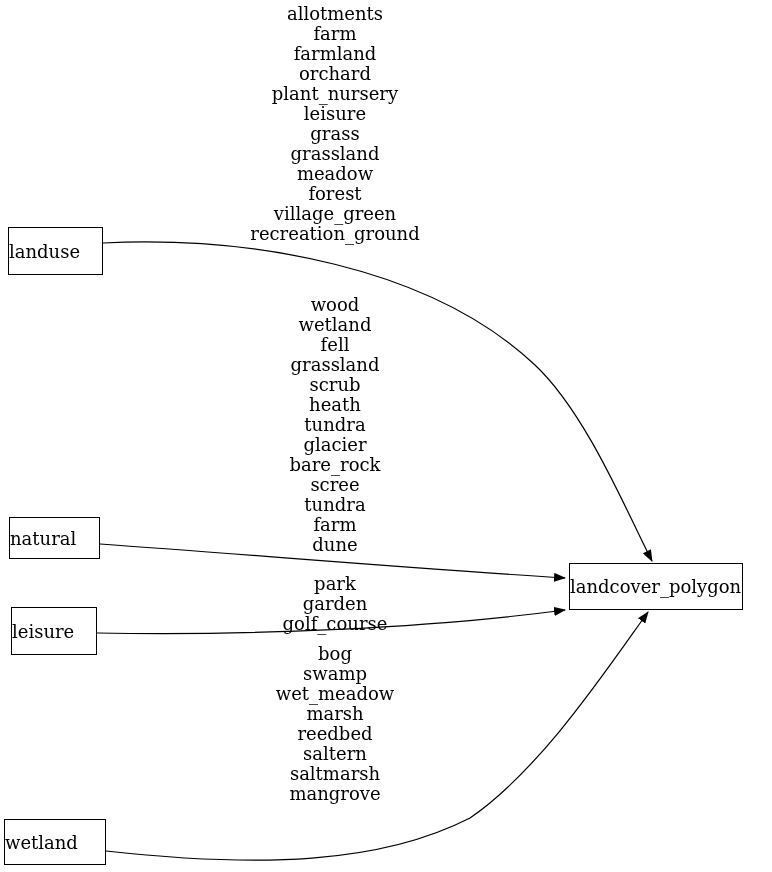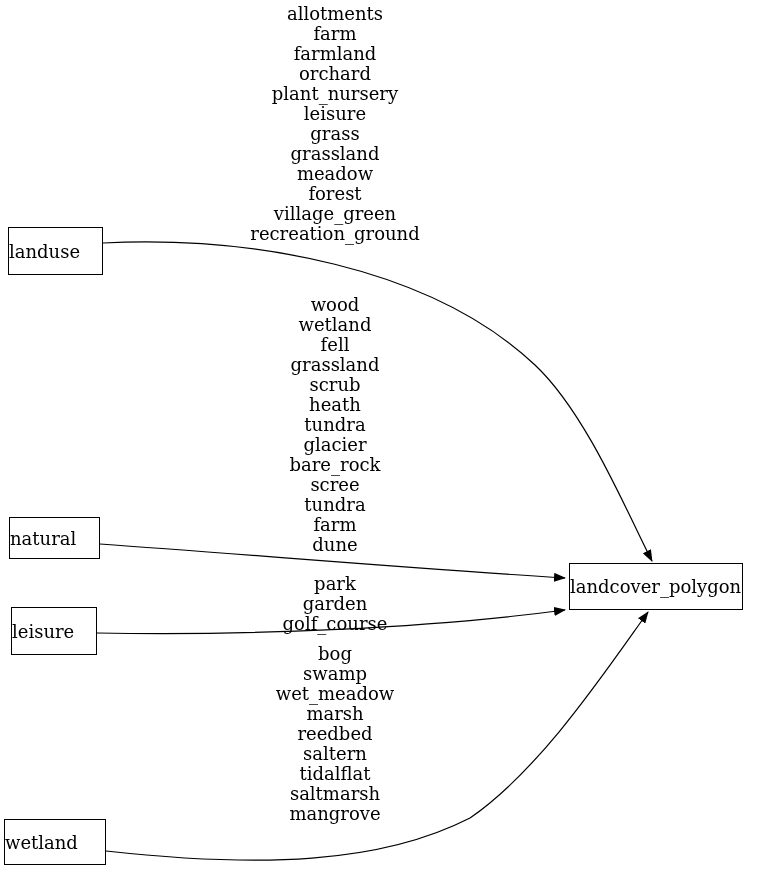--- a/index.html
+++ b/index.html
@@ -125,18 +125,17 @@
       <div>garden</div>
       <div>golf_course</div>
     </div>
   <div class="edge-values" id="values-wetland">
       <div>bog</div>
       <div>swamp</div>
       <div>wet_meadow</div>
       <div>marsh</div>
       <div>reedbed</div>
       <div>saltern</div>
-      <div>tidalflat</div>
       <div>saltmarsh</div>
       <div>mangrove</div>
     </div>
 
 </div>
 
 </body></html>

